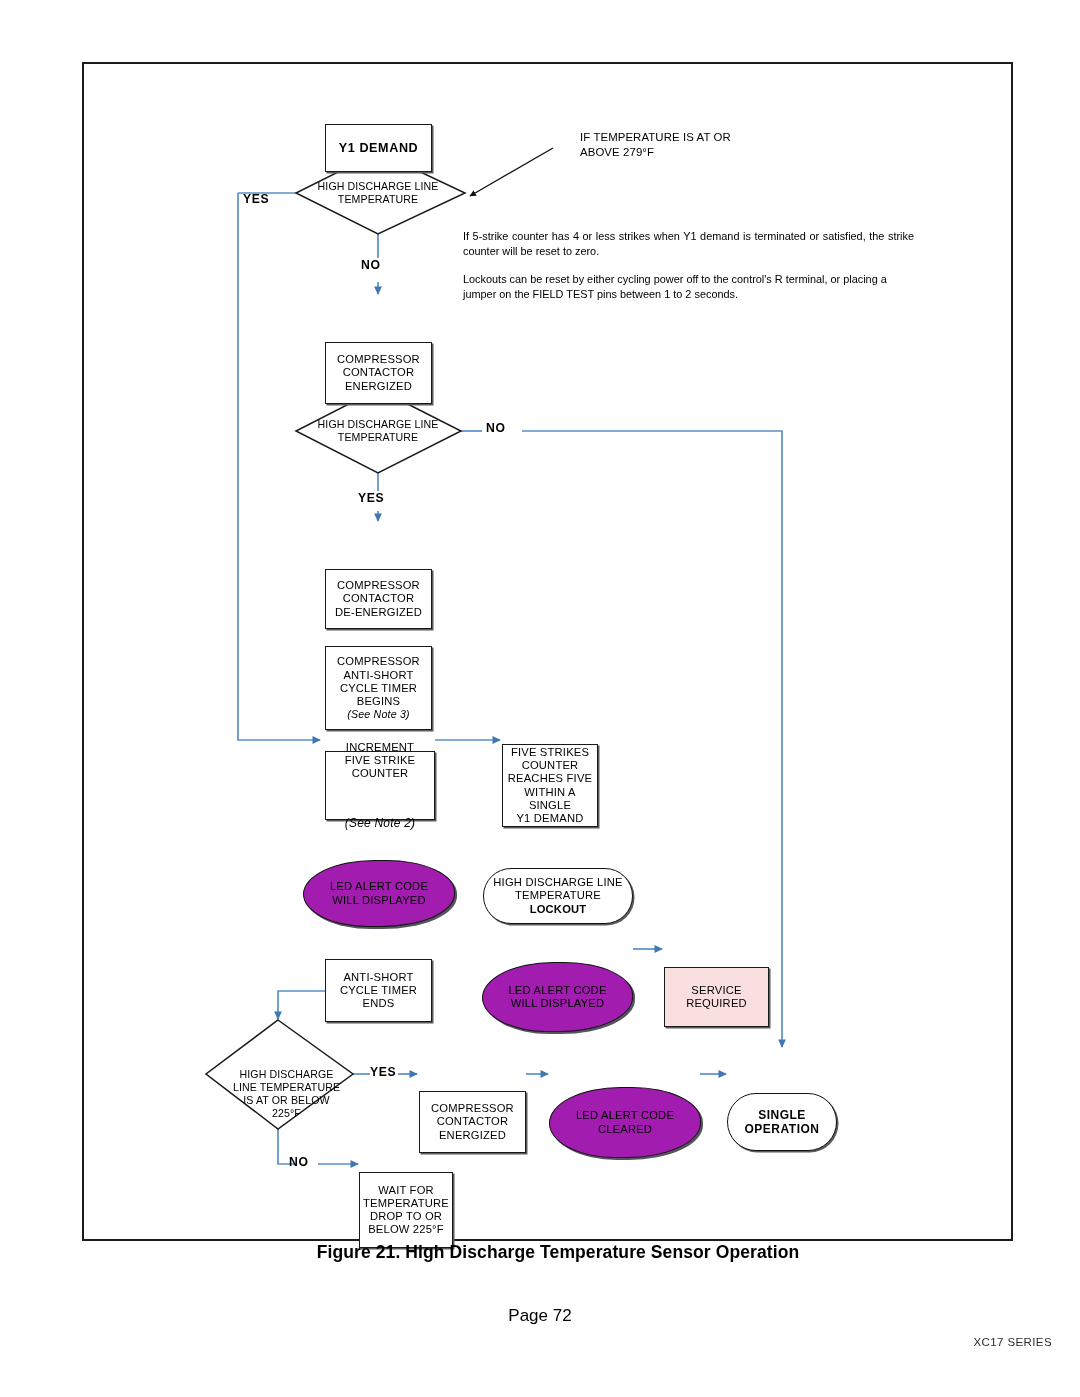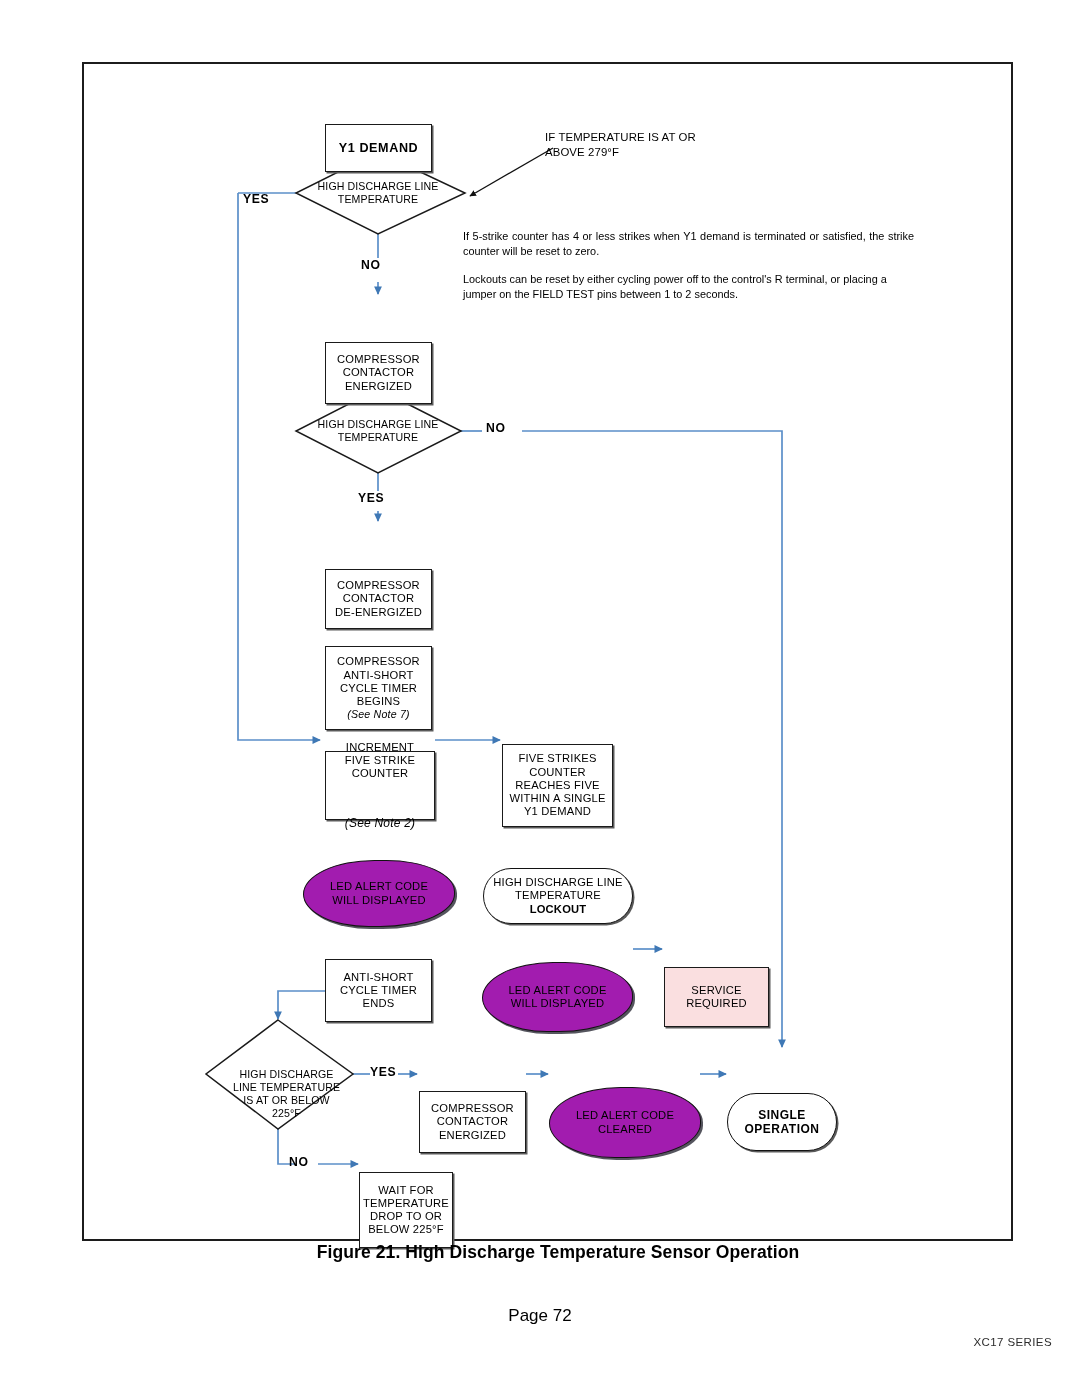--- a/index.html
+++ b/index.html
@@ -244,31 +244,31 @@
     <span class="txt" style="white-space:pre-line;">COMPRESSOR
 CONTACTOR
 DE-ENERGIZED</span>
   </div>
 
   <div class="node rect" style="left:325px; top:598px; width:107px; height:84px; flex-direction:column; justify-content:center;">
     <span class="txt" style="white-space:pre-line;">COMPRESSOR
 ANTI-SHORT
 CYCLE TIMER
 BEGINS</span>
-    <span class="txt italic" style="font-size:10.6px;">(See Note 7)</span>
+    <span class="txt italic" style="font-size:10.6px;">(See Note 3)</span>
   </div>
 
   <div class="node rect" style="left:325px; top:703px; width:110px; height:69px; flex-direction:column; justify-content:center;gap:36px;">
     <span class="txt" style="white-space:pre-line;">INCREMENT
 FIVE STRIKE
 COUNTER</span>
     <span class="txt italic" style="font-size:12px;">(See Note 2)</span>
   </div>
 
-  <div class="node rect" style="left:502px; top:696px; width:111px; height:83px;">
+  <div class="node rect" style="left:502px; top:696px; width:96px; height:83px;">
     <span class="txt" style="white-space:pre-line;">FIVE STRIKES
 COUNTER
 REACHES FIVE
 WITHIN A SINGLE
 Y1 DEMAND</span>
   </div>
 
   <div class="node blob" style="left:303px; top:812px; width:152px; height:67px;">
     <span class="txt" style="white-space:pre-line;">LED ALERT CODE
 WILL DISPLAYED</span>
@@ -327,21 +327,21 @@
 OPERATION</span>
   </div>
 
   <div class="edge-label" style="left:243px; top:192px;">YES</div>
   <div class="edge-label" style="left:361px; top:258px;">NO</div>
   <div class="edge-label" style="left:486px; top:421px;">NO</div>
   <div class="edge-label" style="left:358px; top:491px;">YES</div>
   <div class="edge-label" style="left:370px; top:1065px;">YES</div>
   <div class="edge-label" style="left:289px; top:1155px;">NO</div>
 
-  <div class="annotation" style="left:545px; top:130px; width:300px;">IF TEMPERATURE IS AT OR
+  <div class="annotation" style="left:580px; top:130px; width:300px;">IF TEMPERATURE IS AT OR
 ABOVE 279°F</div>
 
   <div class="note-para" style="left:463px; top:229px; width:451px;">If 5-strike counter has 4 or less strikes when Y1  demand  is  terminated  or satisfied, the strike counter will be reset to zero.</div>
 
   <div class="note-para" style="left:463px; top:272px; width:451px; text-align:left;">Lockouts can be reset  by either cycling power off to the control's R terminal, or placing a jumper on the FIELD TEST pins between 1 to 2 seconds.</div>
 
   <div id="figure-caption">Figure 21. High Discharge Temperature Sensor Operation</div>
   <div id="page-number">Page 72</div>
   <div id="series-footer">XC17 SERIES</div>
 

